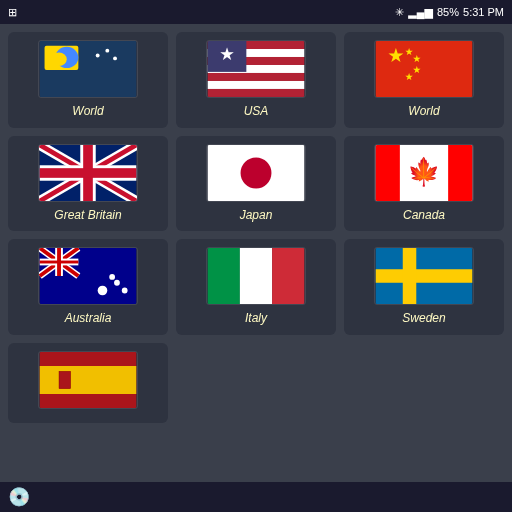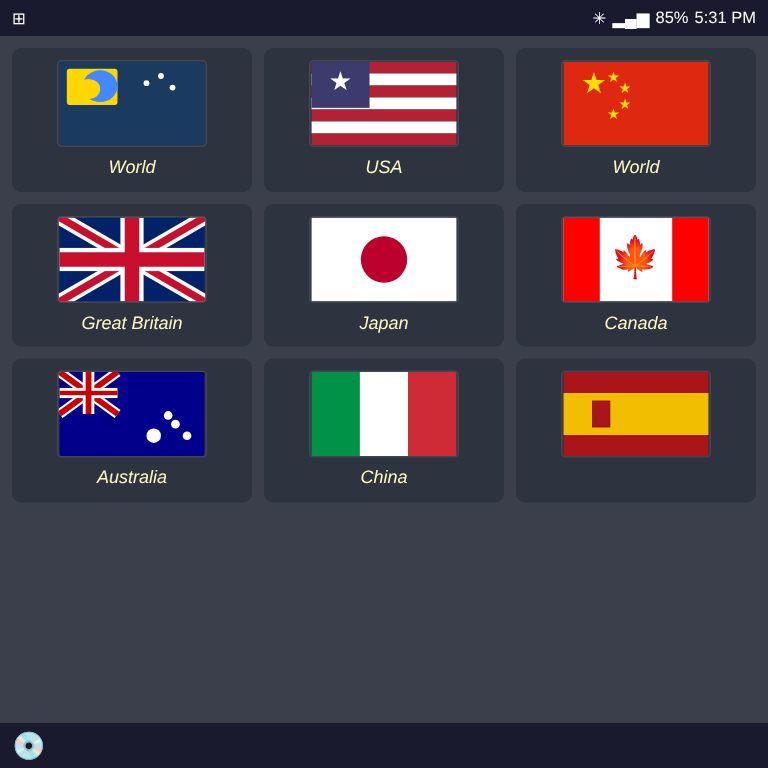--- a/index.html
+++ b/index.html
@@ -180,21 +180,29 @@
       <circle cx="75" cy="30" r="3" fill="#fff"></circle>
     </svg></div>
       <div class="country-label">Australia</div>
     </div>
     <div class="country-card">
       <div class="flag"><svg viewBox="0 0 100 58" xmlns="http://www.w3.org/2000/svg">
       <rect width="33.3" height="58" fill="#009246"></rect>
       <rect x="33.3" width="33.4" height="58" fill="#fff"></rect>
       <rect x="66.7" width="33.3" height="58" fill="#CE2B37"></rect>
     </svg></div>
-      <div class="country-label">China</div>
+      <div class="country-label">Italy</div>
+    </div>
+    <div class="country-card">
+      <div class="flag"><svg viewBox="0 0 100 58" xmlns="http://www.w3.org/2000/svg">
+      <rect width="100" height="58" fill="#006AA7"></rect>
+      <rect x="0" y="22" width="100" height="14" fill="#FECC02"></rect>
+      <rect x="28" y="0" width="14" height="58" fill="#FECC02"></rect>
+    </svg></div>
+      <div class="country-label">Sweden</div>
     </div>
     <div class="country-card">
       <div class="flag"><svg viewBox="0 0 100 58" xmlns="http://www.w3.org/2000/svg">
       <rect width="100" height="58" fill="#AA151B"></rect>
       <rect y="14.5" width="100" height="29" fill="#F1BF00"></rect>
       <rect x="20" y="20" width="12" height="18" fill="#AA151B" stroke="#8B0000" stroke-width="0.5"></rect>
     </svg></div>
     </div>
   </div>
 

